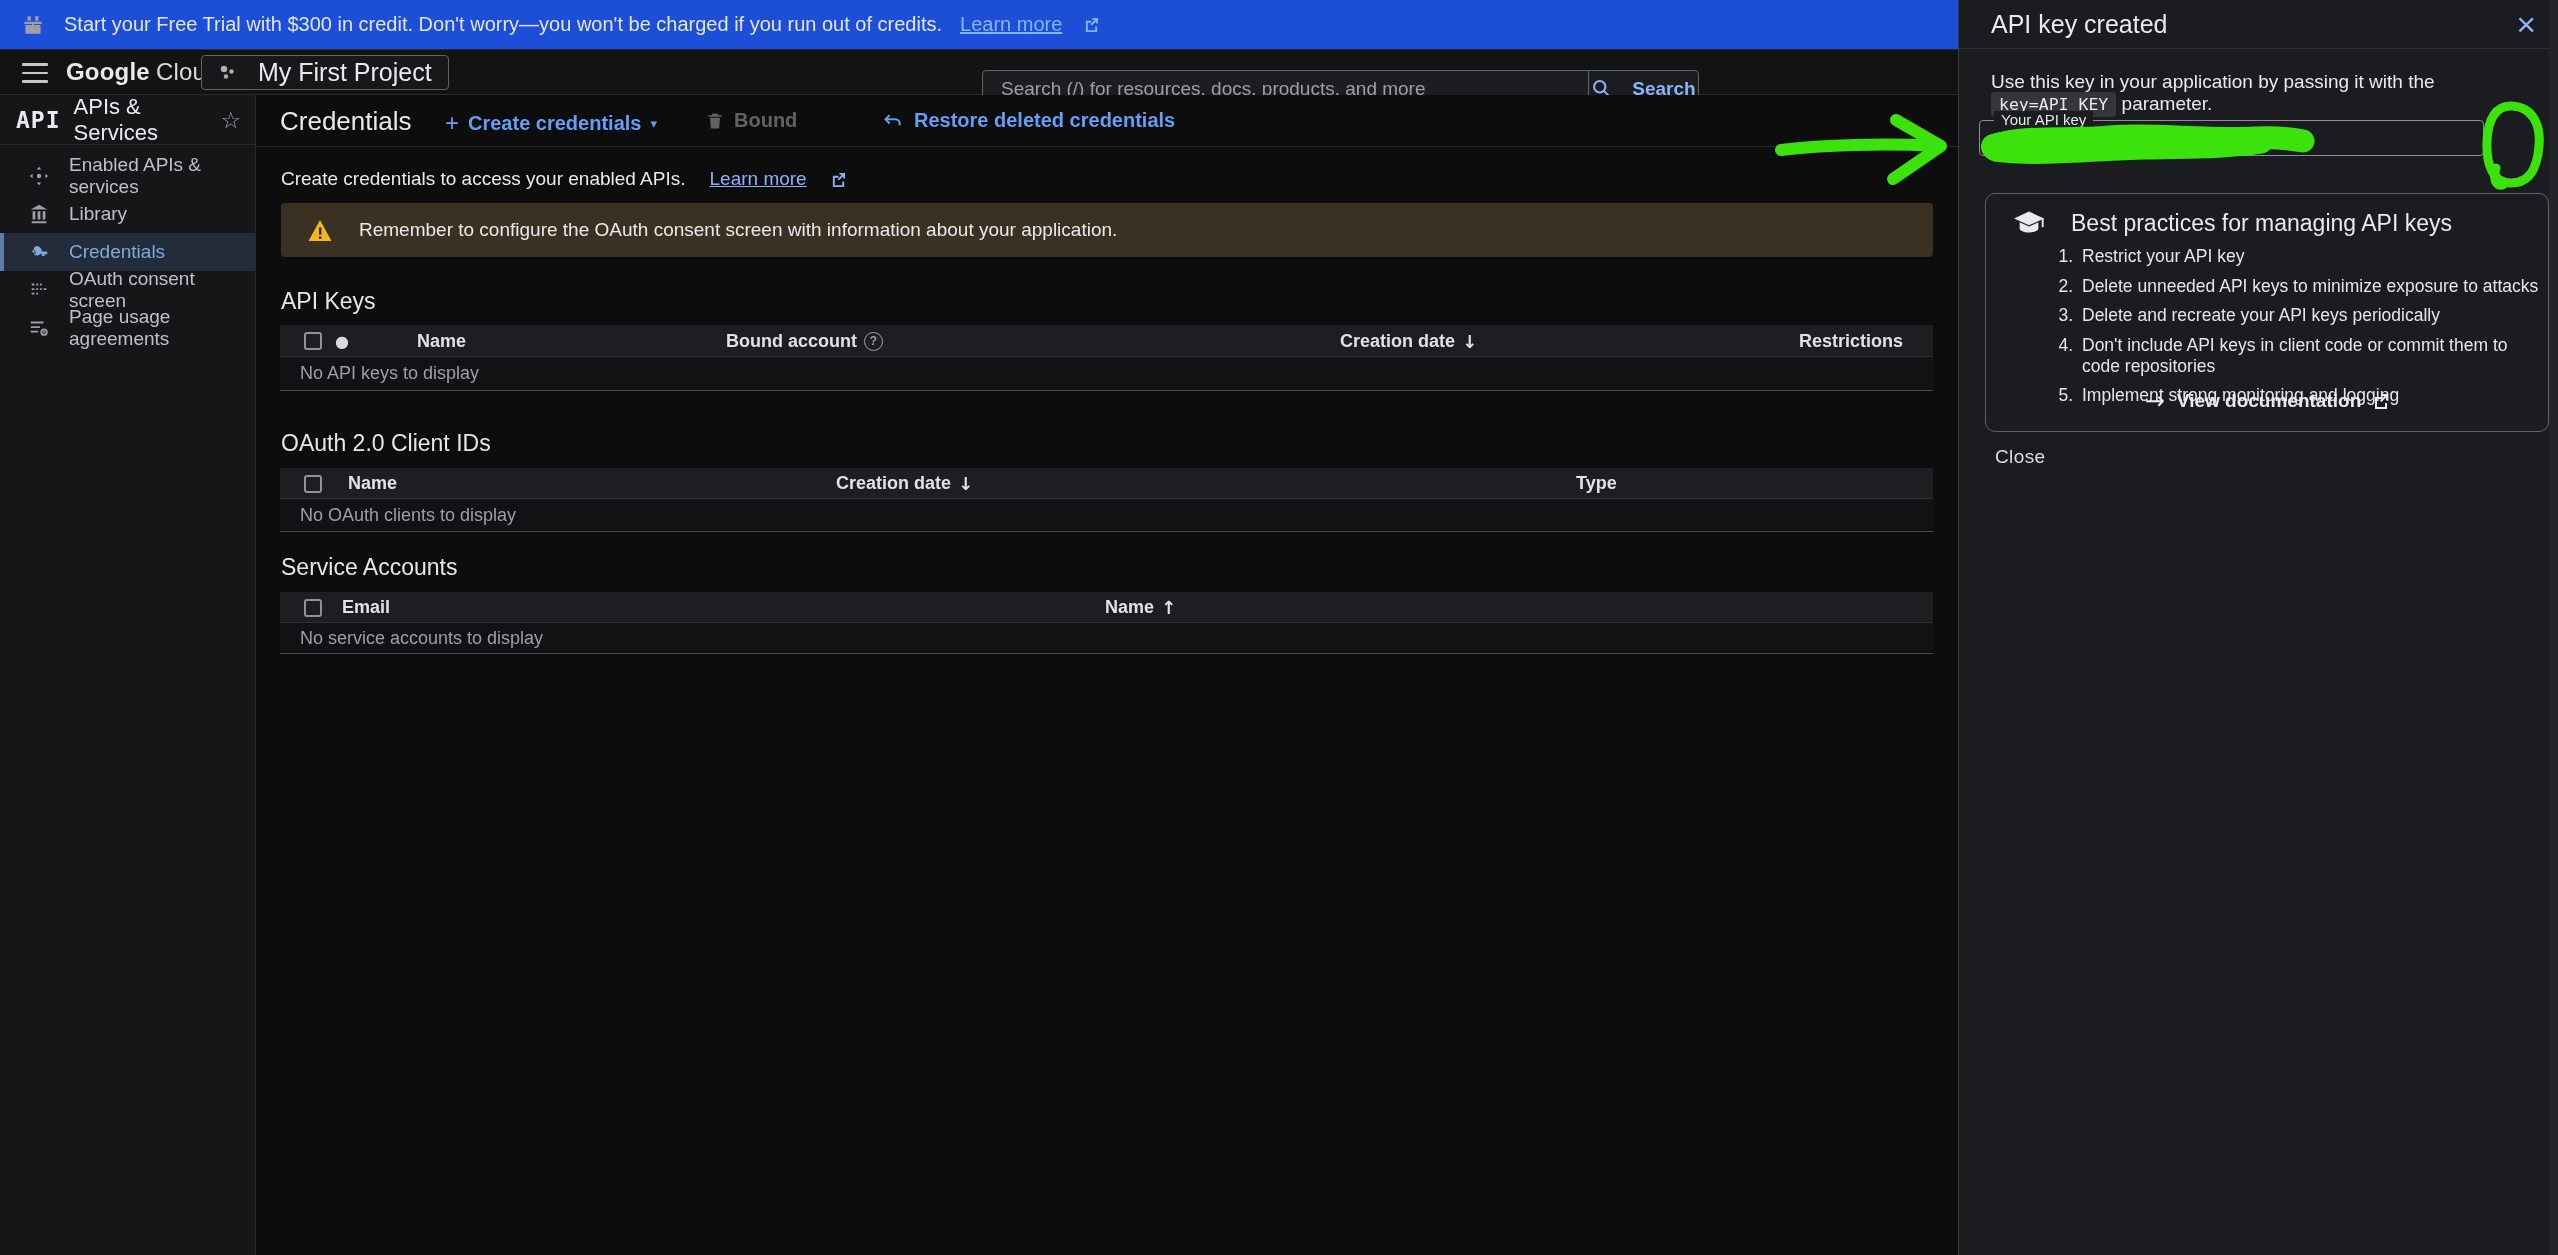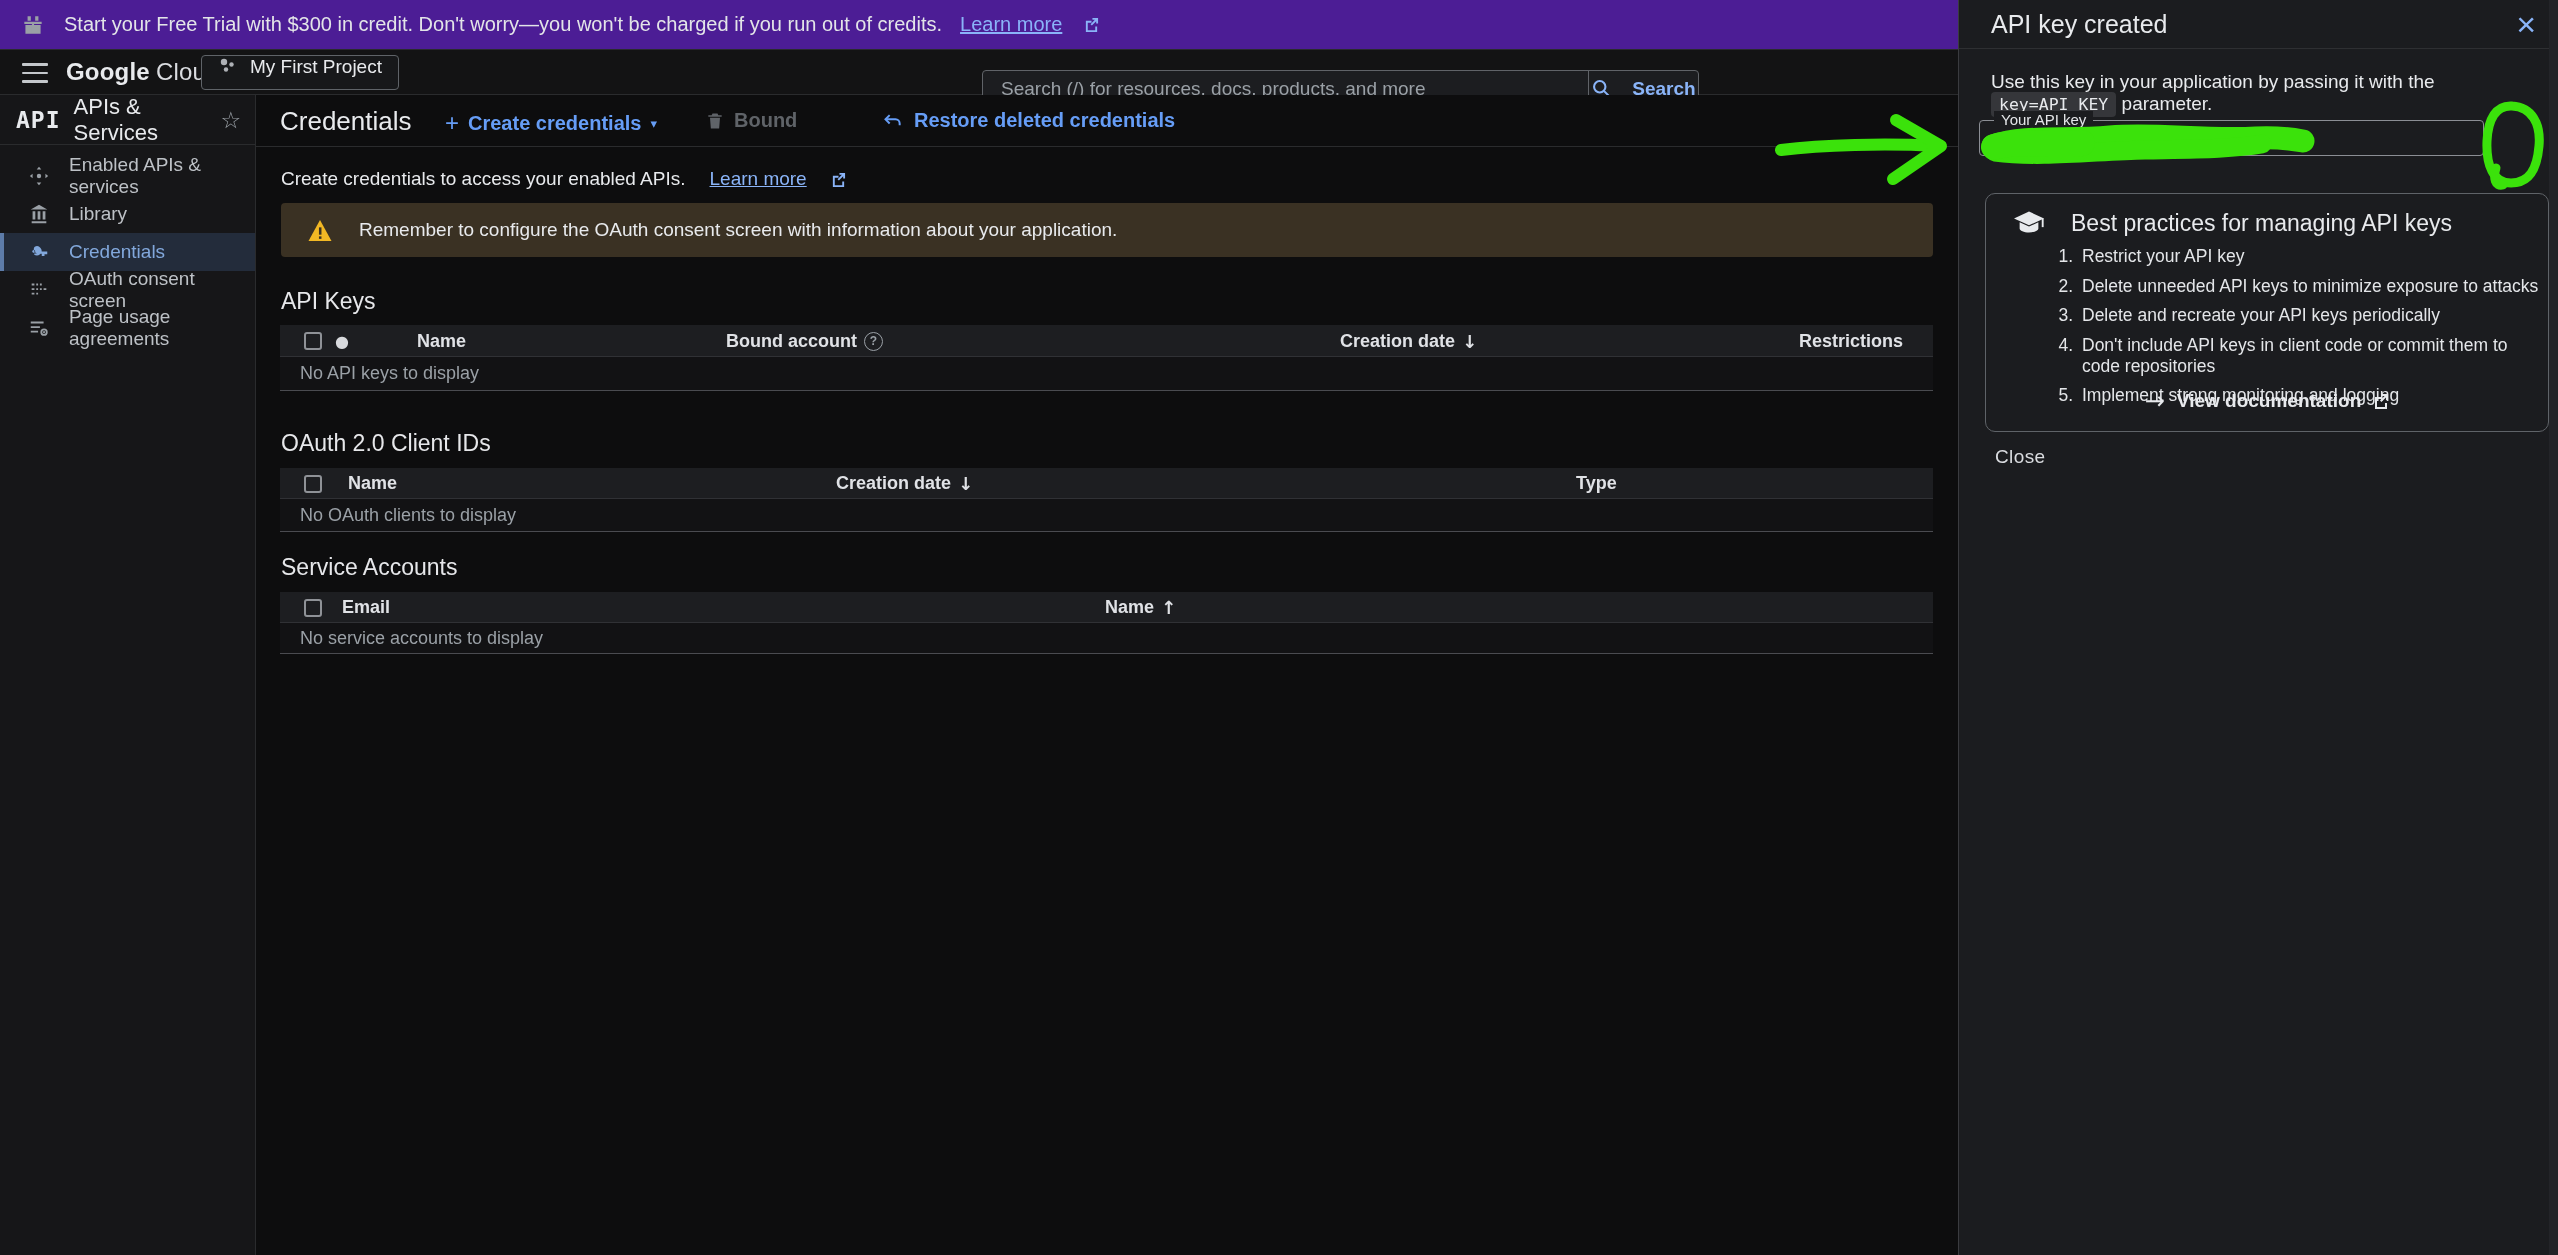--- a/index.html
+++ b/index.html
@@ -8,40 +8,40 @@
     width:2558px; height:1255px; position:relative; overflow:hidden;
     background:#0d0d0e; color:#e8eaed;
     font-family:"Liberation Sans", sans-serif;
   }
   .link { color:#8ab4f8; text-decoration:underline; cursor:pointer; }
   svg { display:block; }
 
   
   .trial-banner {
     position:absolute; left:0; top:0; width:1958px; height:50px;
-    background:#4c1d95; border-bottom:1px solid #2a2b2d;
+    background:#1d4ed8; border-bottom:1px solid #2a2b2d;
     display:flex; align-items:center; gap:18px; padding-left:20px;
     font-size:20px; color:#e3e5e8;
   }
   .trial-banner .ext { margin-left:4px; }
 
   
   .appbar {
     position:absolute; left:0; top:50px; width:1958px; height:45px;
     background:#131314; border-bottom:1px solid #2a2b2d;
   }
   .hamburger { position:absolute; left:22px; top:13px; width:26px; height:20px; cursor:pointer; }
   .hamburger span { display:block; height:2.5px; background:#c4c7cb; margin:0 0 6px 0; border-radius:1px; }
   .logo { position:absolute; left:66px; top:8px; font-size:24px; letter-spacing:0.2px; }
   .logo .g1 { color:#e8eaed; font-weight:700; }
   .logo .g2 { color:#dadce0; font-weight:400; margin-left:6px; }
   .project-btn {
     position:absolute; left:201px; top:5px; height:35px; padding:0 16px;
-    border:1px solid #5f6368; border-radius:4px; display:flex; gap:12px;
-    font-size:19px; color:#e8eaed; cursor:pointer; background:#17181a;
+    border:1px solid #5f6368; border-radius:4px; display:flex; align-items:center; gap:20px;
+    font-size:25px; color:#e8eaed; cursor:pointer; background:#17181a;
   }
   .searchbar {
     position:absolute; left:982px; top:20px; width:717px; height:37px;
     background:#1c1d20; border:1px solid #606368; border-radius:4px;
     display:flex; align-items:stretch;
   }
   .searchbar input {
     flex:1; background:transparent; border:none; outline:none;
     color:#e8eaed; font-size:19px; padding:0 18px; font-family:"Liberation Sans", sans-serif;
   }

